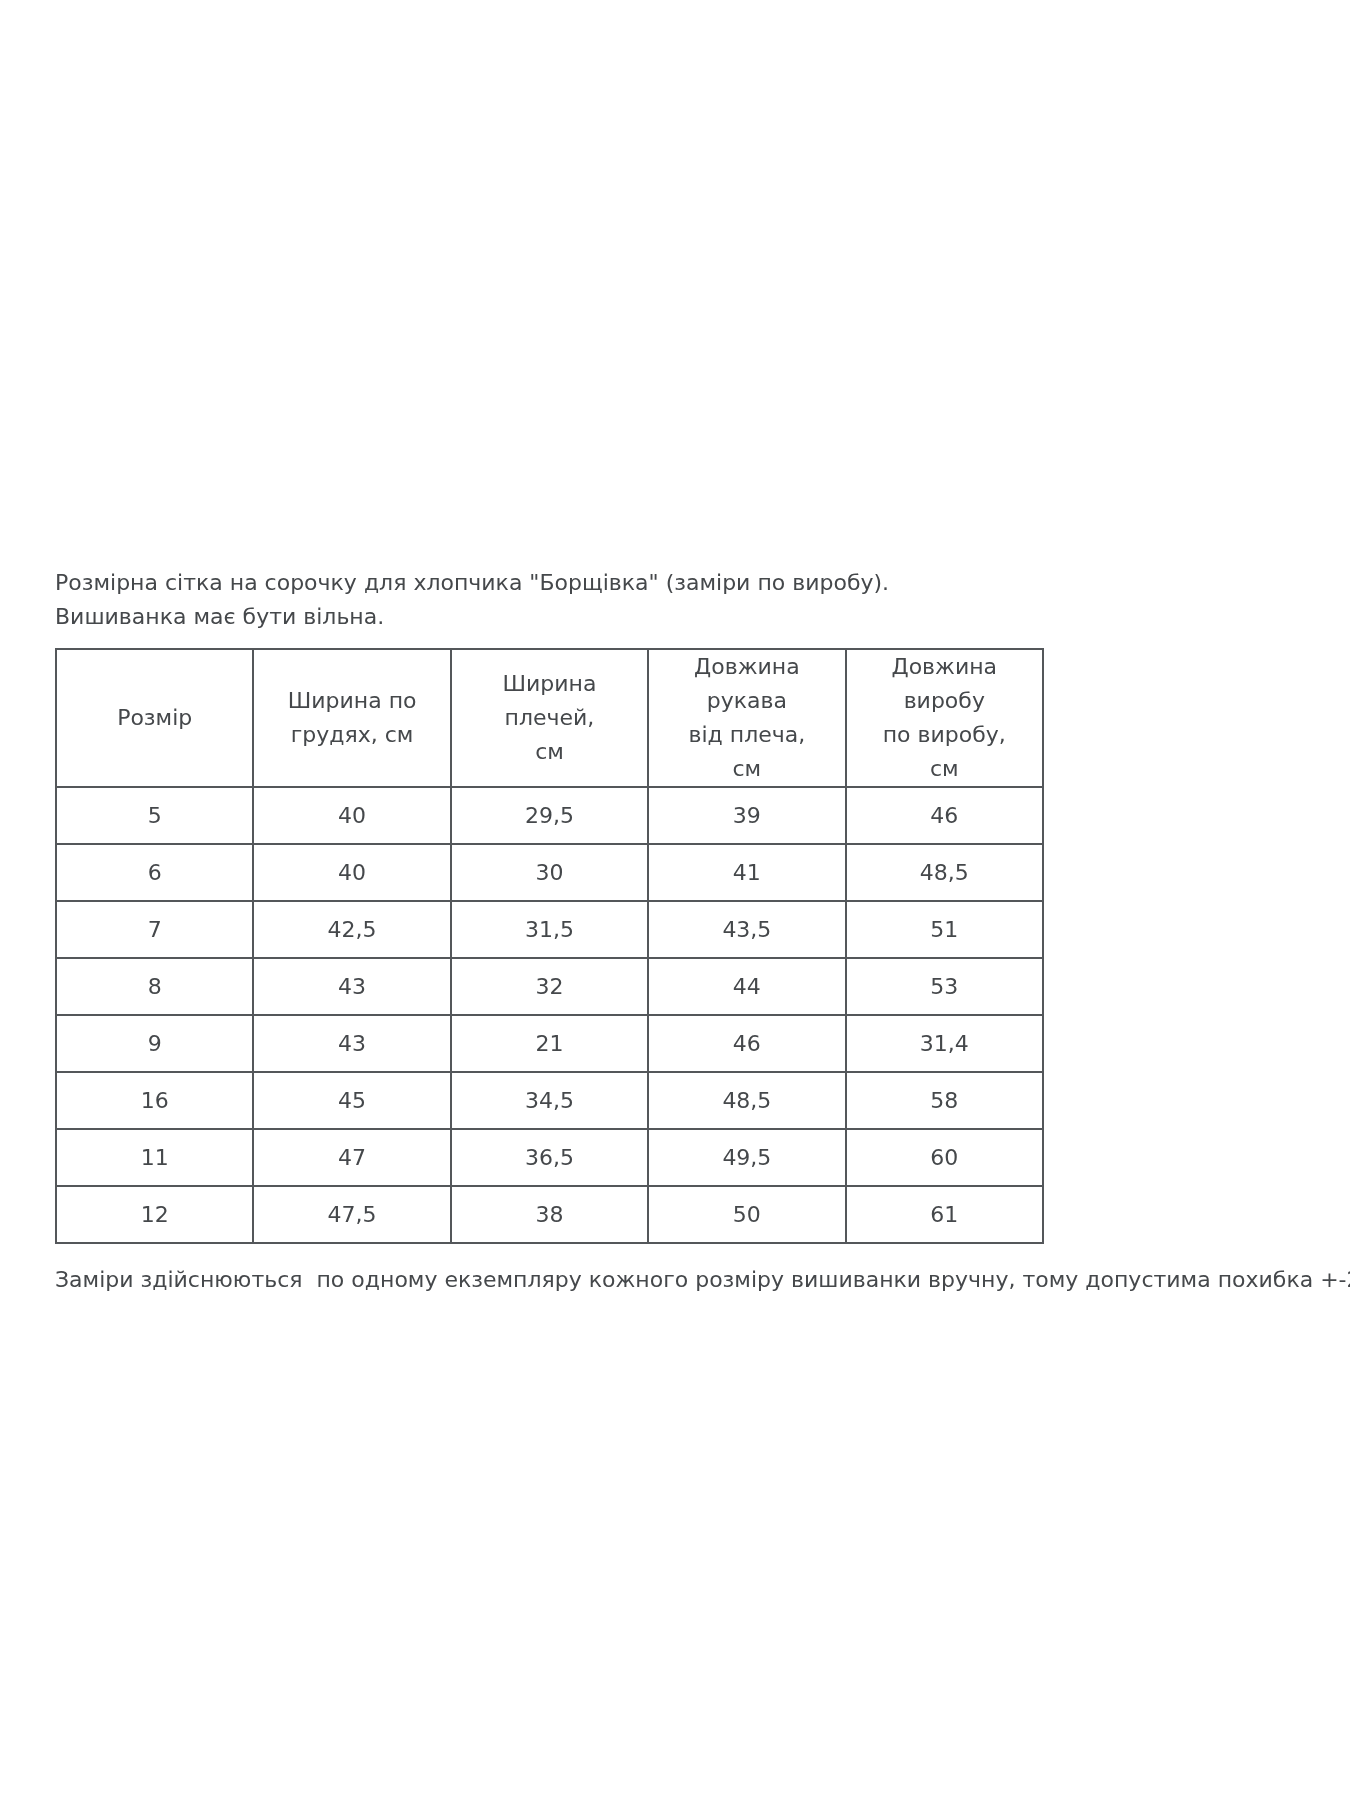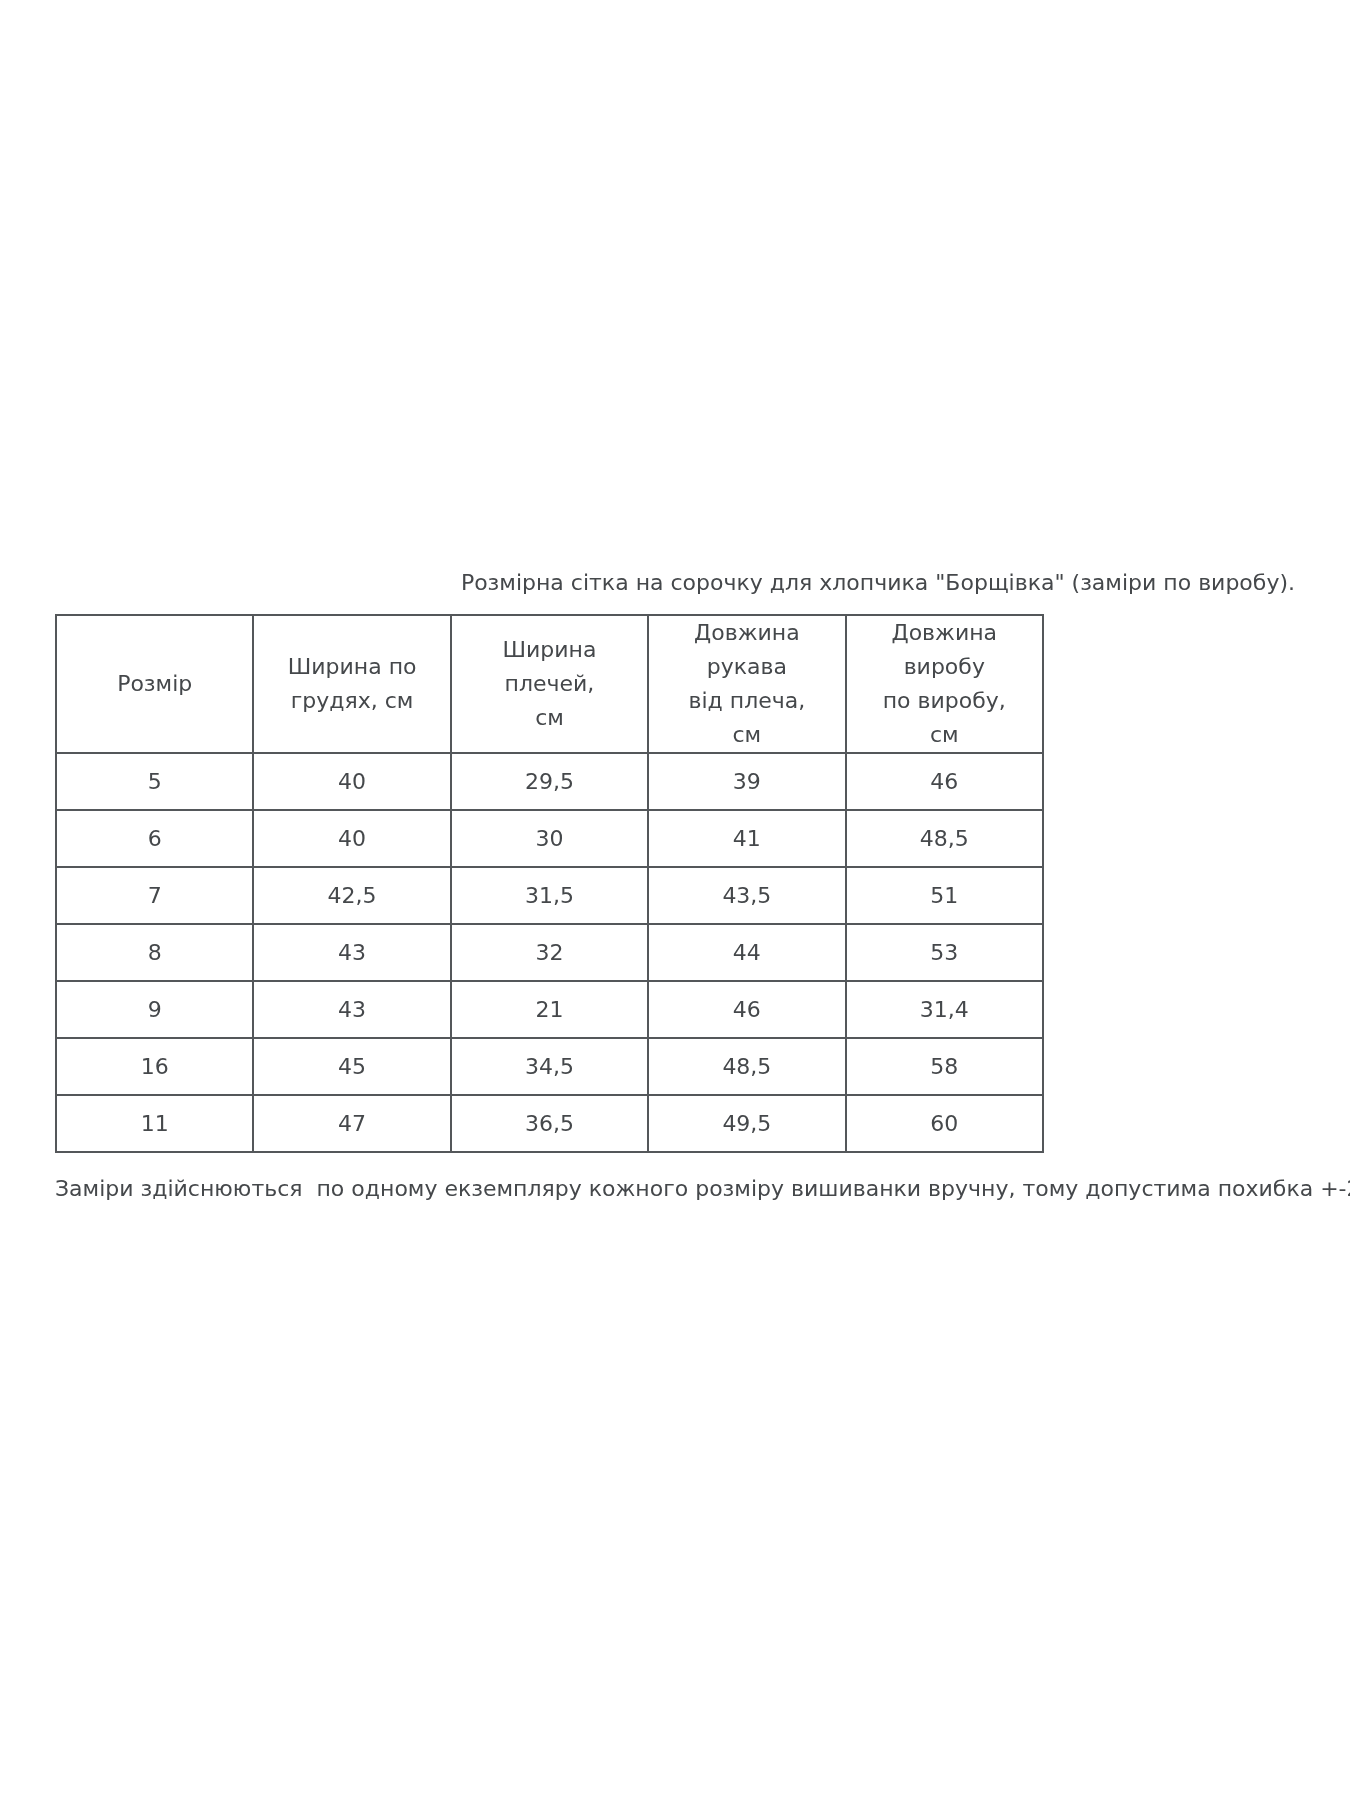--- a/index.html
+++ b/index.html
@@ -13,21 +13,21 @@
     position: relative;
     font-family: "DejaVu Sans", sans-serif;
     color: #45484b;
   }
   .content {
     width: 1240px;
     margin: 0 auto;
     padding-top: 566px;
   }
   .title-block {
-    text-align: right;
+    text-align: left;
     font-size: 22px;
     line-height: 34px;
     color: #45484b;
   }
   .size-table {
     margin-top: 14px;
     width: 989px;
     border-collapse: collapse;
     table-layout: fixed;
   }
@@ -64,20 +64,21 @@
     white-space: pre;
   }
 </style>
 </head>
 <body>
 
 <div class="content">
 
   <div class="title-block">
     <div class="title-line">Розмірна сітка на сорочку для хлопчика "Борщівка" (заміри по виробу).</div>
+    <div class="title-line">Вишиванка має бути вільна.</div>
   </div>
 
   <table class="size-table">
     <thead>
       <tr>
         <th>
           <span class="hline">Розмір</span>
         </th>
         <th>
           <span class="hline">Ширина по</span>
@@ -140,20 +141,27 @@
           <td>48,5</td>
           <td>58</td>
         </tr>
         <tr>
           <td>11</td>
           <td>47</td>
           <td>36,5</td>
           <td>49,5</td>
           <td>60</td>
         </tr>
+        <tr>
+          <td>12</td>
+          <td>47,5</td>
+          <td>38</td>
+          <td>50</td>
+          <td>61</td>
+        </tr>
       </tbody>
   </table>
 
   <div class="note-block">
     <div class="note-line">Заміри здійснюються  по одному екземпляру кожного розміру вишиванки вручну, тому допустима похибка +-2</div>
   </div>
 
 </div>
 
 </body></html>

